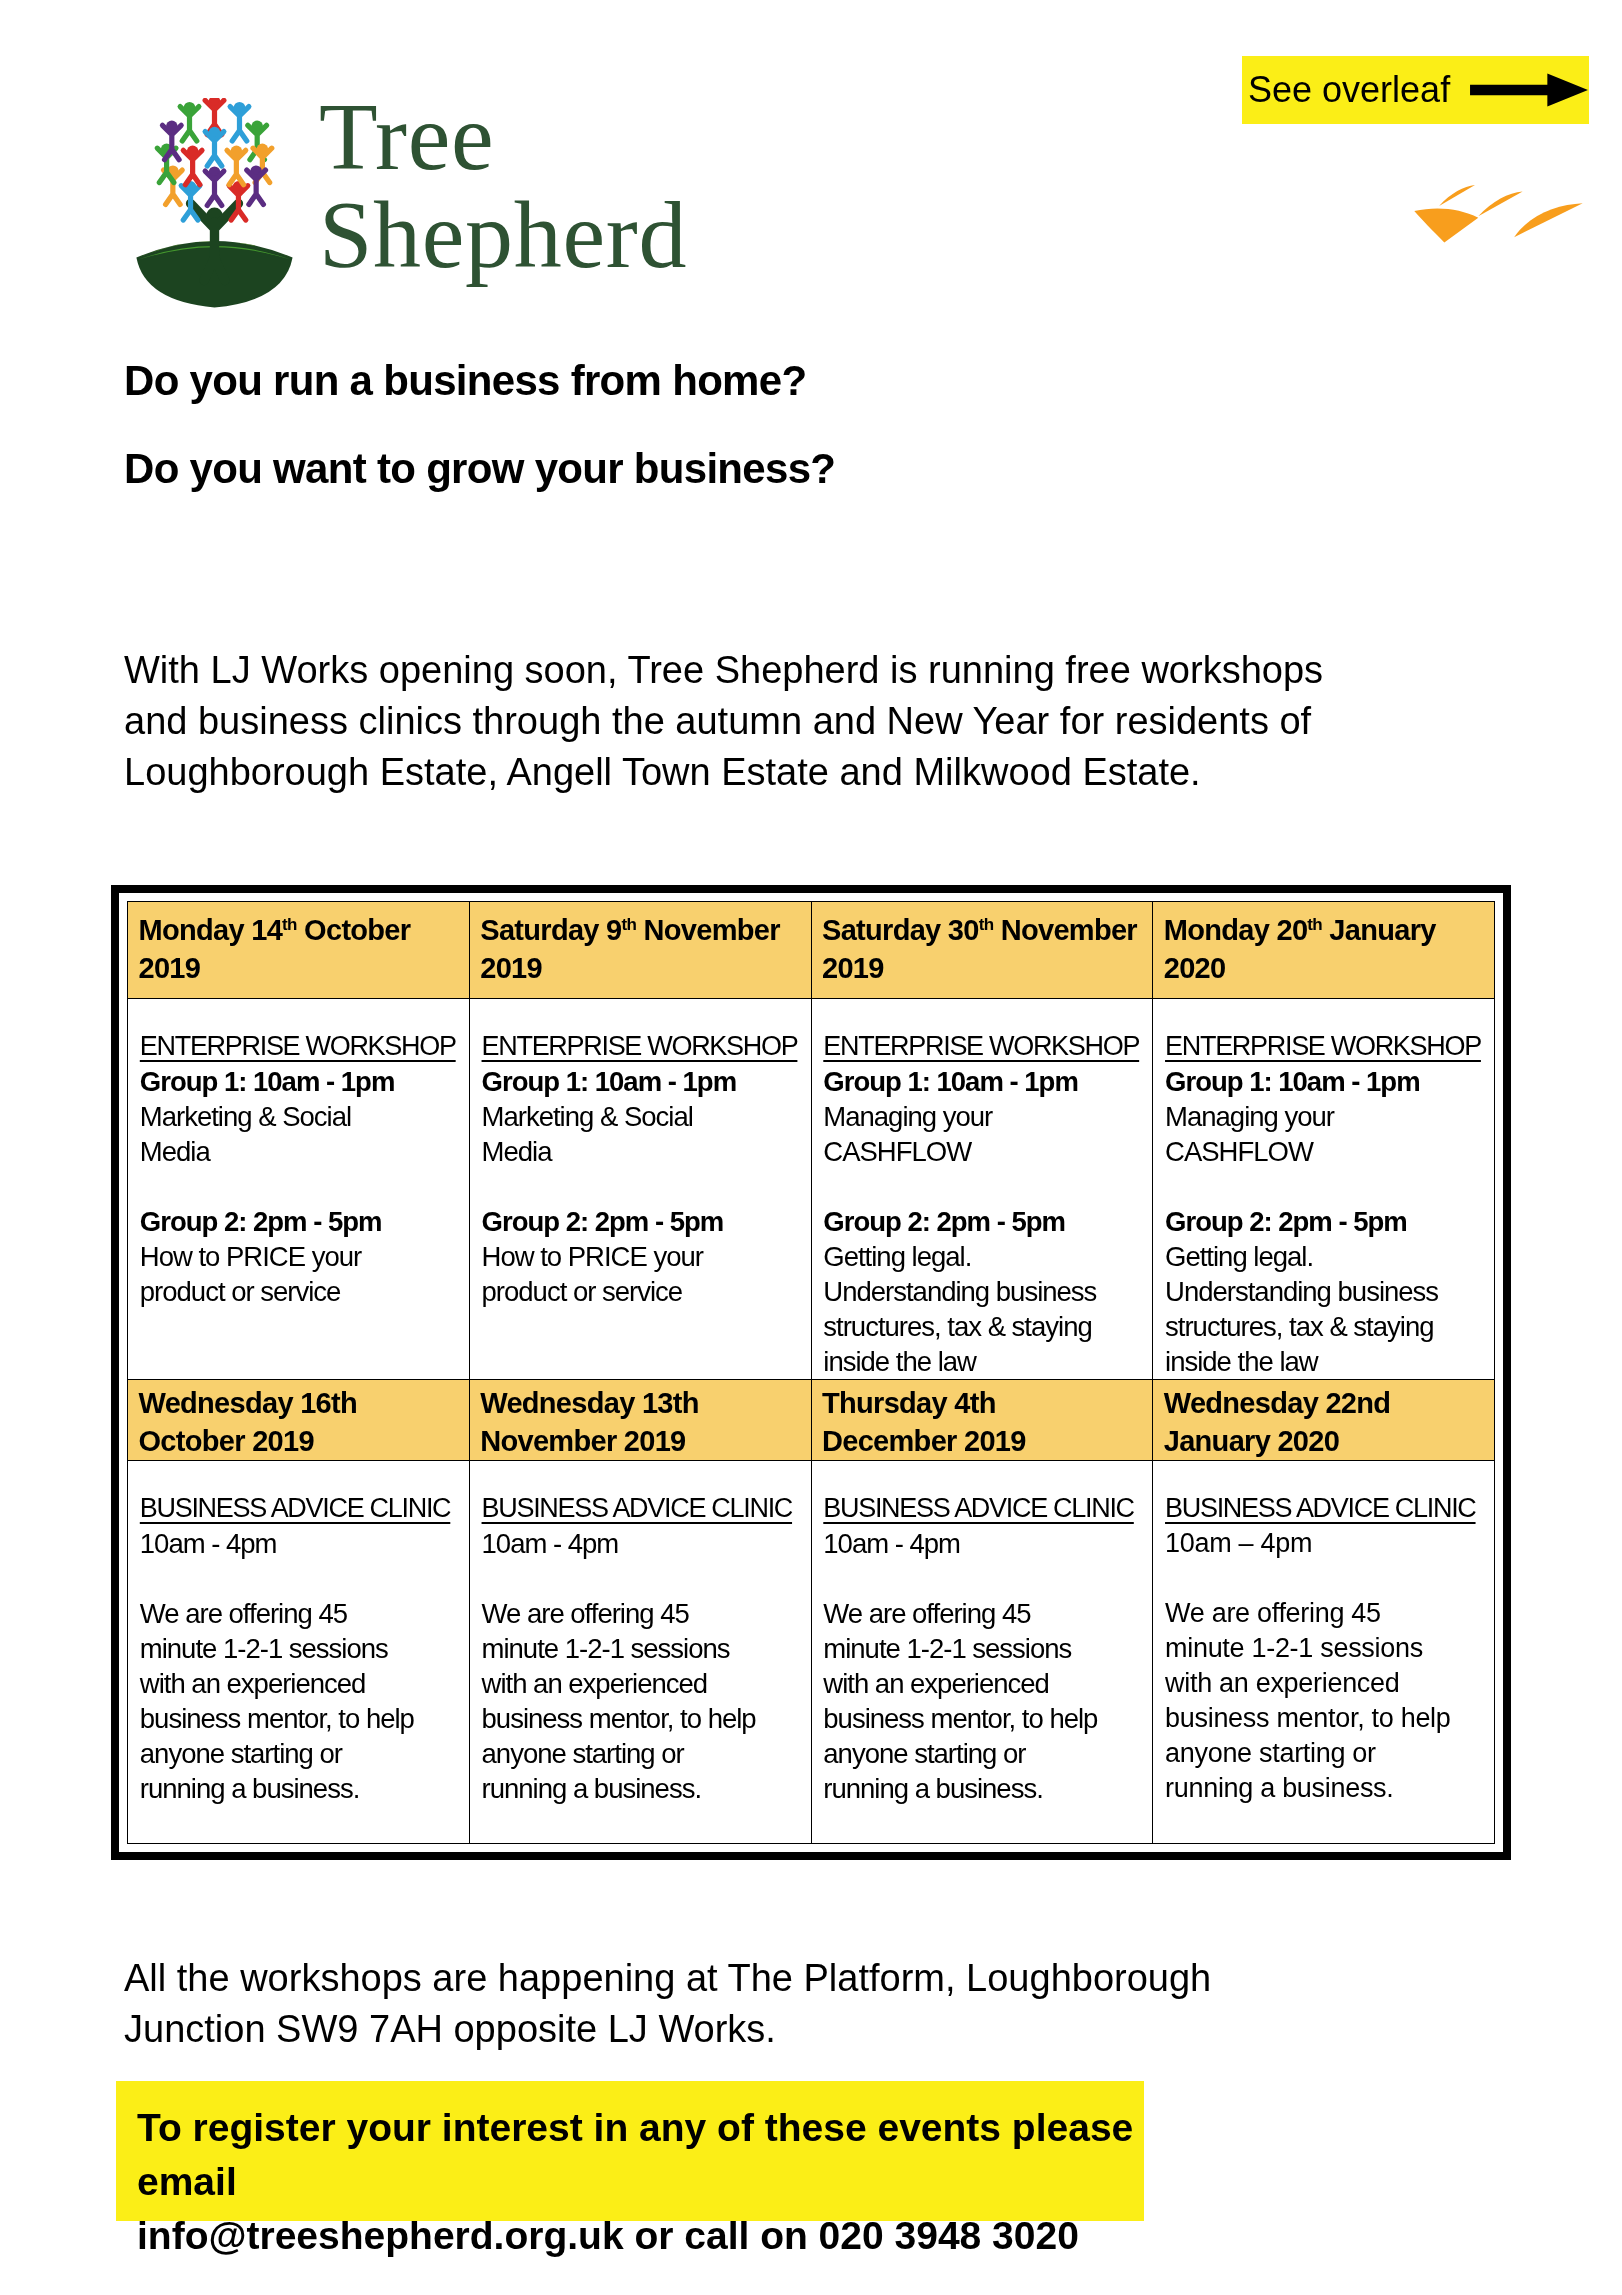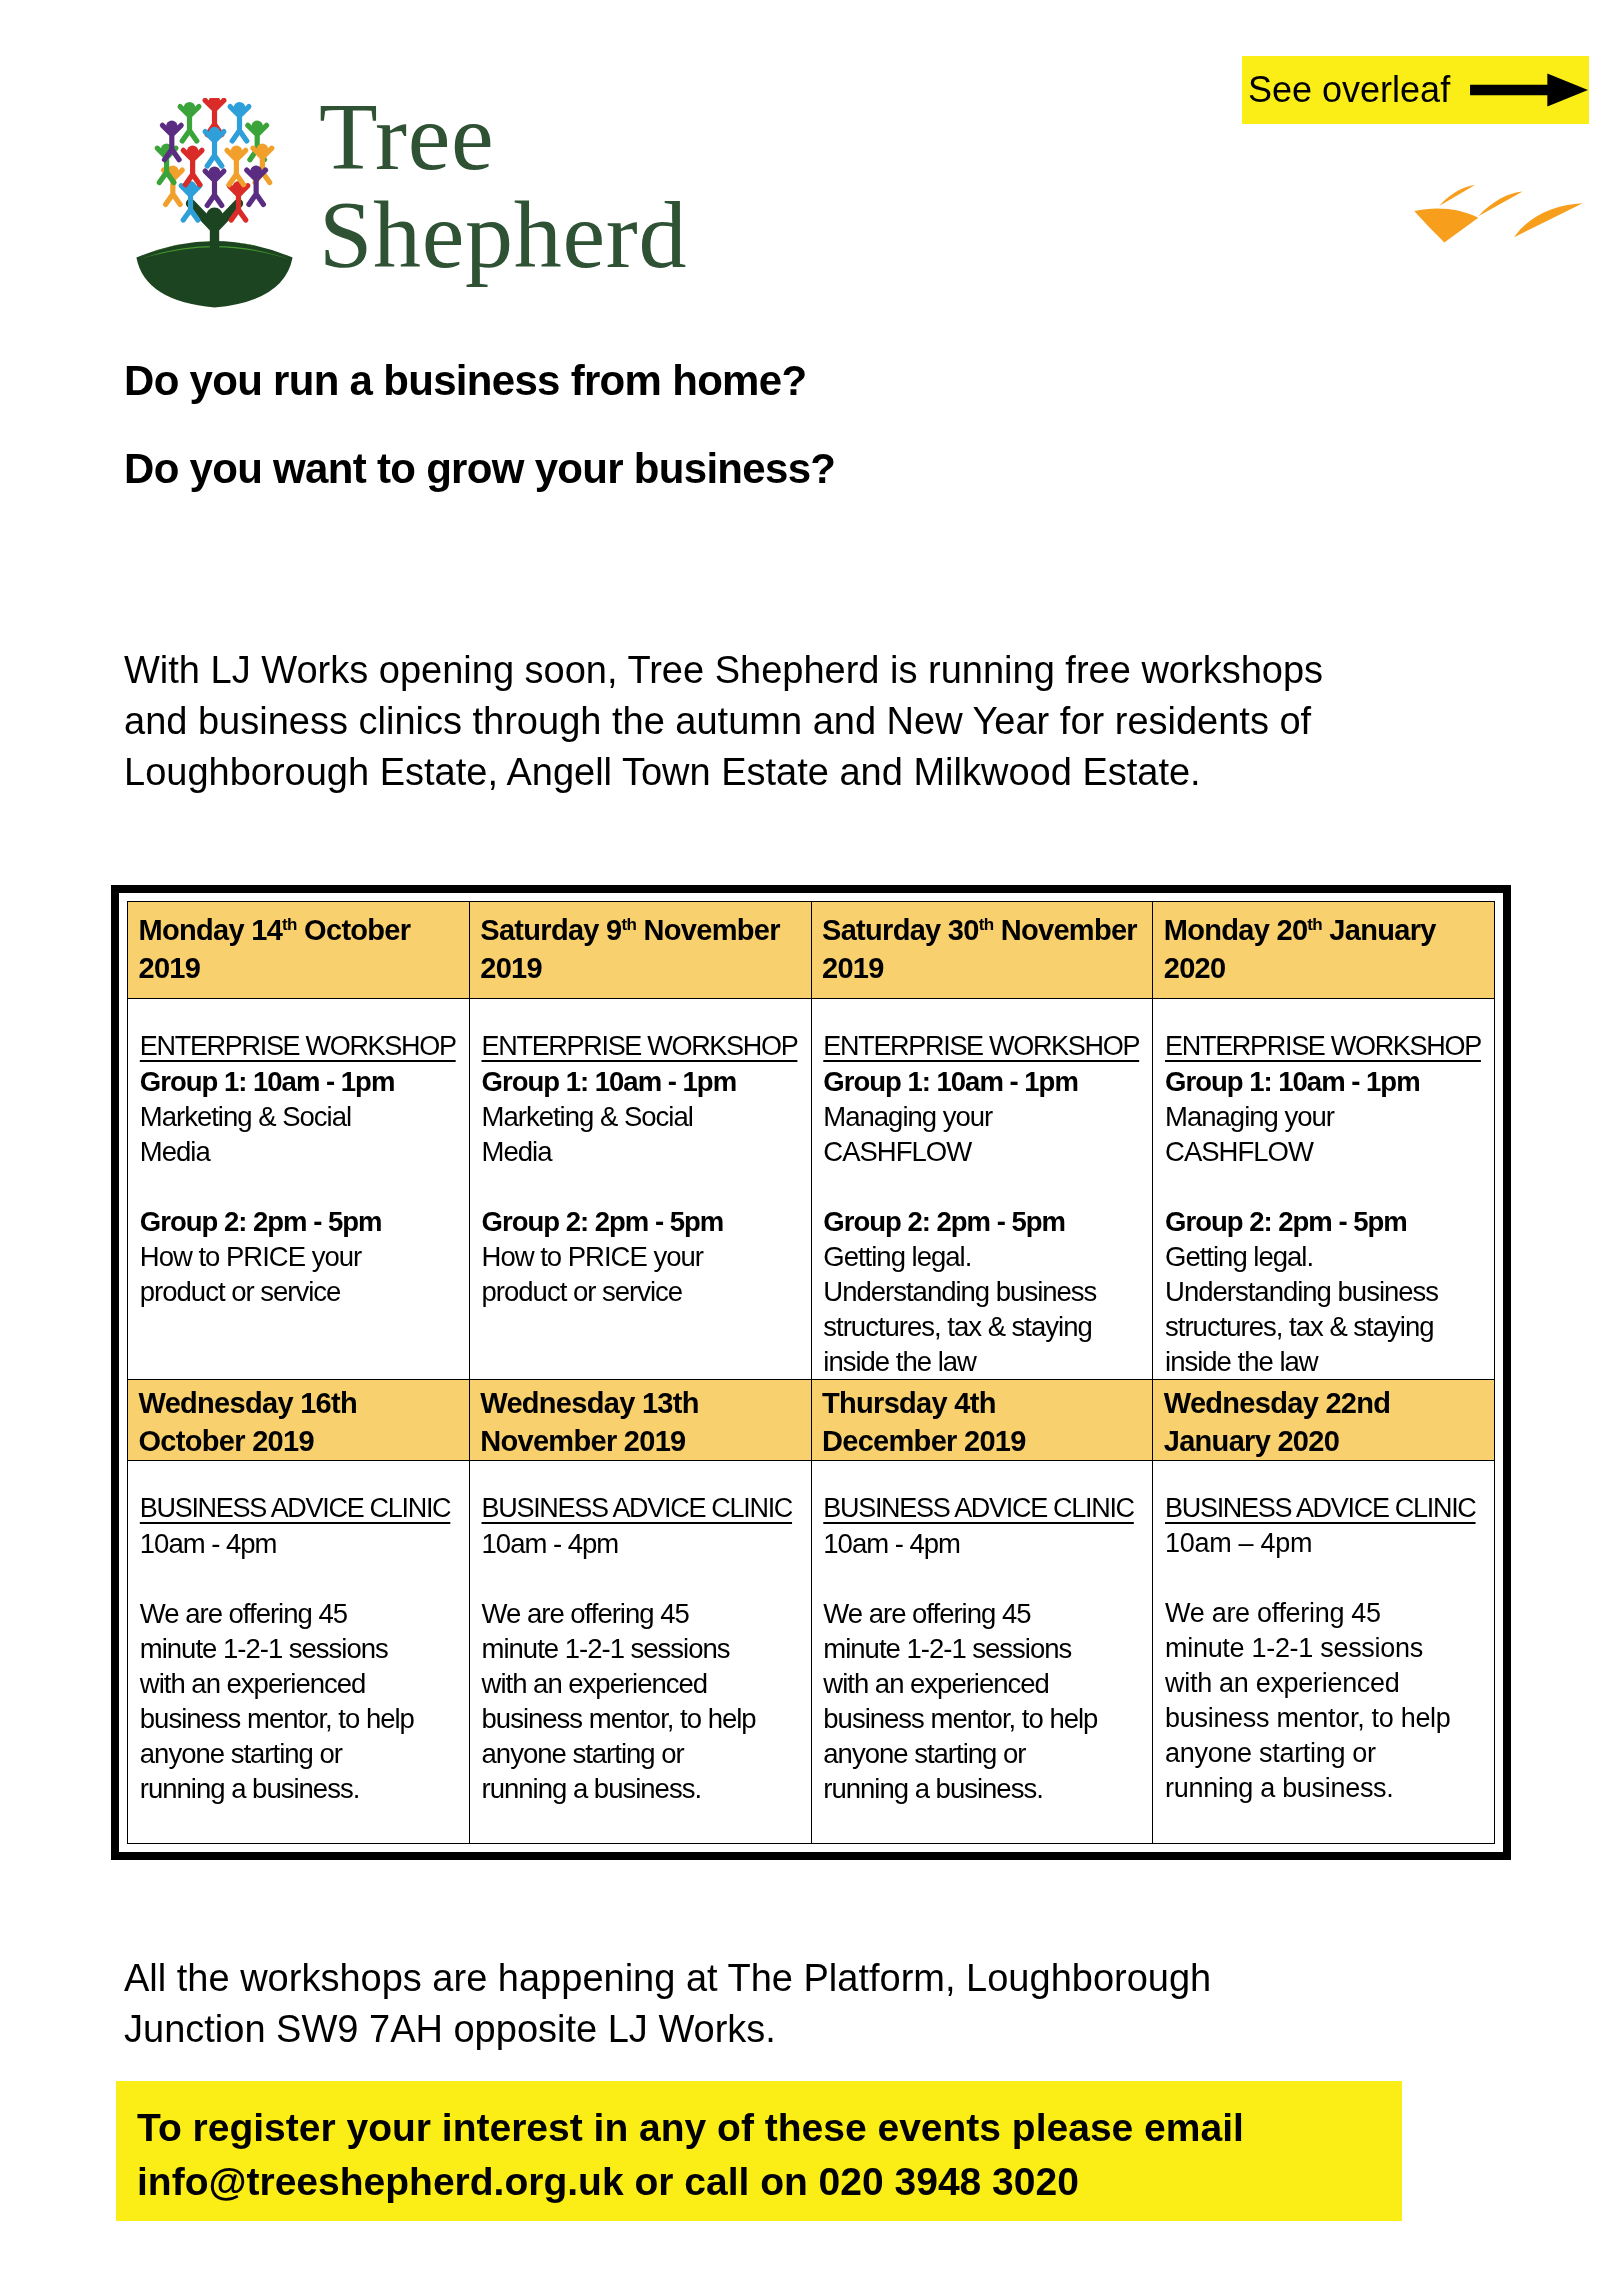--- a/index.html
+++ b/index.html
@@ -64,21 +64,21 @@
     text-decoration:underline;text-decoration-thickness:2px;text-underline-offset:4.6px;
   }
   .grp{font-weight:700;white-space:nowrap;}
   .g2{margin-top:35px;}
   .desc{white-space:pre-line;}
   .gap{margin-top:35px;}
   .head sup{font-size:17px;vertical-align:baseline;position:relative;top:-10.5px;line-height:0;}
 
   
   .register{
-    position:absolute;left:116px;top:2081px;width:1286px;height:140px;
+    position:absolute;left:116px;top:2081px;width:1028px;height:140px;
     background:var(--highlight-yellow,#FBEE17);box-sizing:border-box;
     padding:19.6px 0 0 21px;font-size:39px;line-height:54px;font-weight:700;
   }
 </style>
 </head>
 <body>
 
 <div class="page">
 
   <div class="overleaf">

